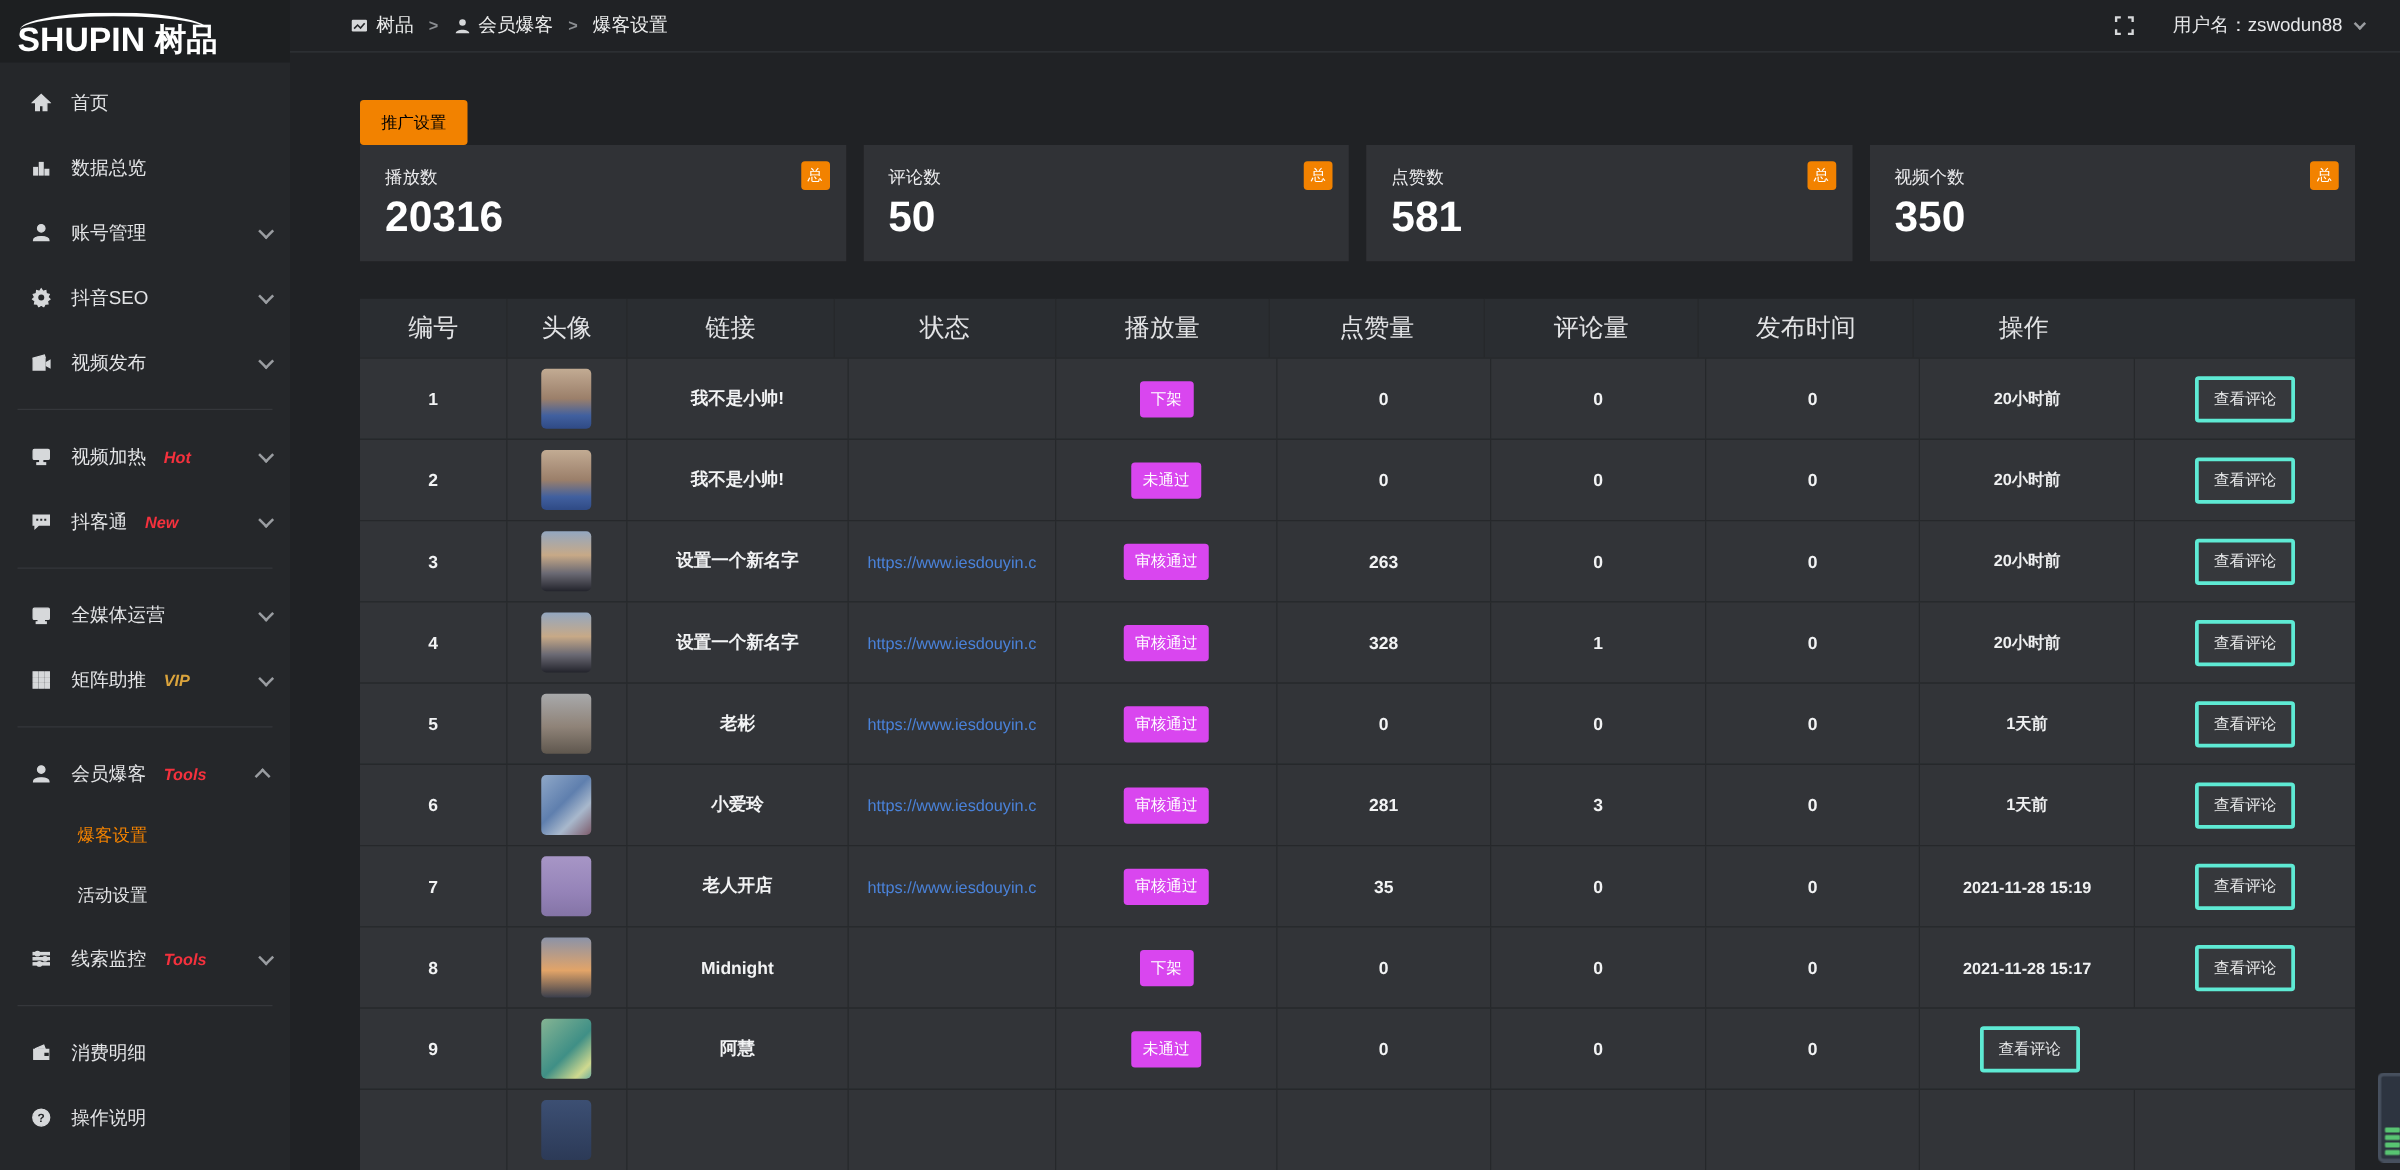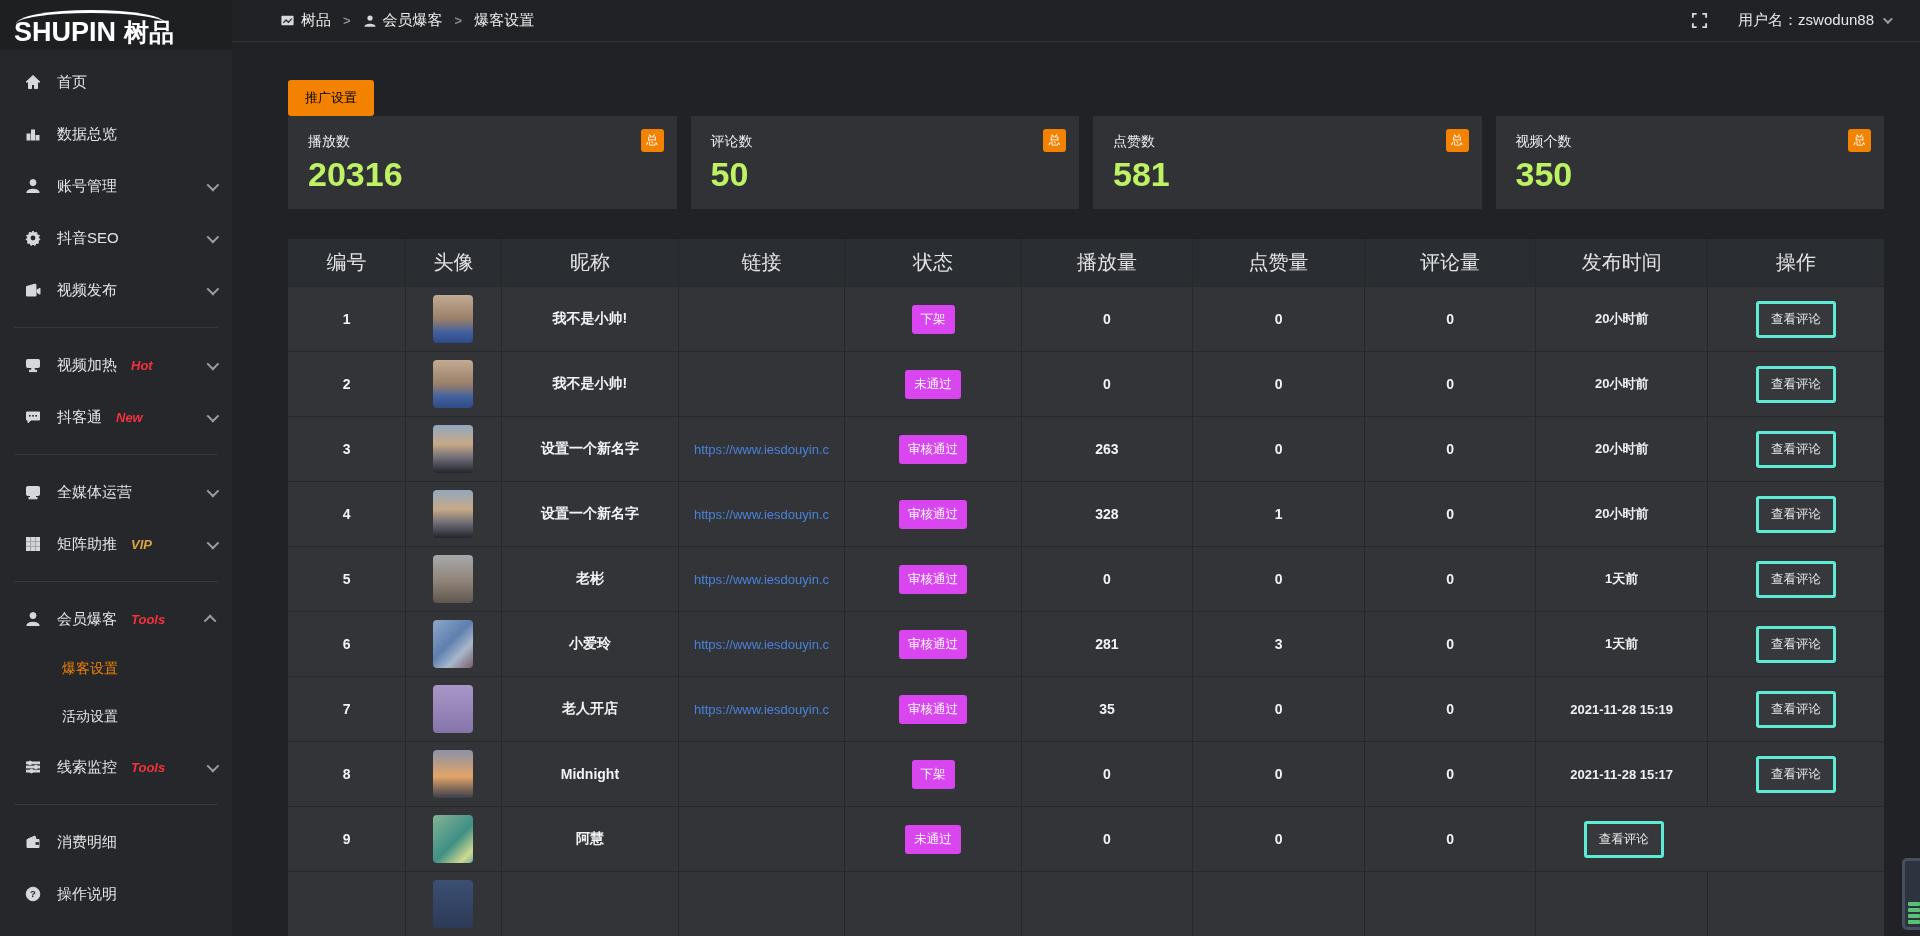--- a/index.html
+++ b/index.html
@@ -48,21 +48,21 @@
   .username { font-size:15px; color:#e6e7e9; cursor:pointer; display:flex; align-items:center; }
   .username .chev { margin-left:9px; width:7px; height:7px; }
 
   .content { flex:1; padding:0 36px 0 56px; }
   .promo-btn { margin-top:38px; background:#f28200; color:#000000; border:none; font-size:13px;
     padding:9px 17px; border-radius:3px; cursor:pointer; font-family:inherit; }
 
   .cards { display:flex; gap:14px; }
   .card { flex:1; background:#303236; position:relative; padding:17px 20px; height:93px; }
   .card-label { font-size:14px; color:#ececee; }
-  .card-value { font-size:34px; font-weight:bold; color:#bef264; margin-top:5px; line-height:1.1; }
+  .card-value { font-size:34px; font-weight:bold; color:#ffffff; margin-top:5px; line-height:1.1; }
   .card-badge { position:absolute; top:13px; right:13px; width:23px; height:23px; background:#f28200;
     color:#fff; font-size:12px; border-radius:3px; display:flex; align-items:center; justify-content:center; }
 
   
   .table { margin-top:30px; width:100%; }
   .t-row { display:flex; width:100%; }
   .t-head { background:#2a2d31; height:47px; }
   .t-head .cell { font-weight:normal; font-size:20px; color:#e2e3e5; }
   .t-body .t-row { background:#323438; height:65px; border-top:1px solid #26282b; }
   .cell { display:flex; align-items:center; justify-content:center; border-right:1px solid #26282b; overflow:hidden; padding:0 6px; }
@@ -348,21 +348,20 @@
           <div class="card-label">视频个数</div>
           <div class="card-value">350</div>
           <div class="card-badge">总</div>
         </div>
       </div>
 
       <div class="table">
         <div class="t-row t-head">
           <div class="cell c1">编号</div>
           <div class="cell c2">头像</div>
-          <div class="cell c3">昵称</div>
           <div class="cell c4">链接</div>
           <div class="cell c5">状态</div>
           <div class="cell c6">播放量</div>
           <div class="cell c7">点赞量</div>
           <div class="cell c8">评论量</div>
           <div class="cell c9">发布时间</div>
           <div class="cell c10">操作</div>
         </div>
         <div class="t-body">
   <div class="t-row">

